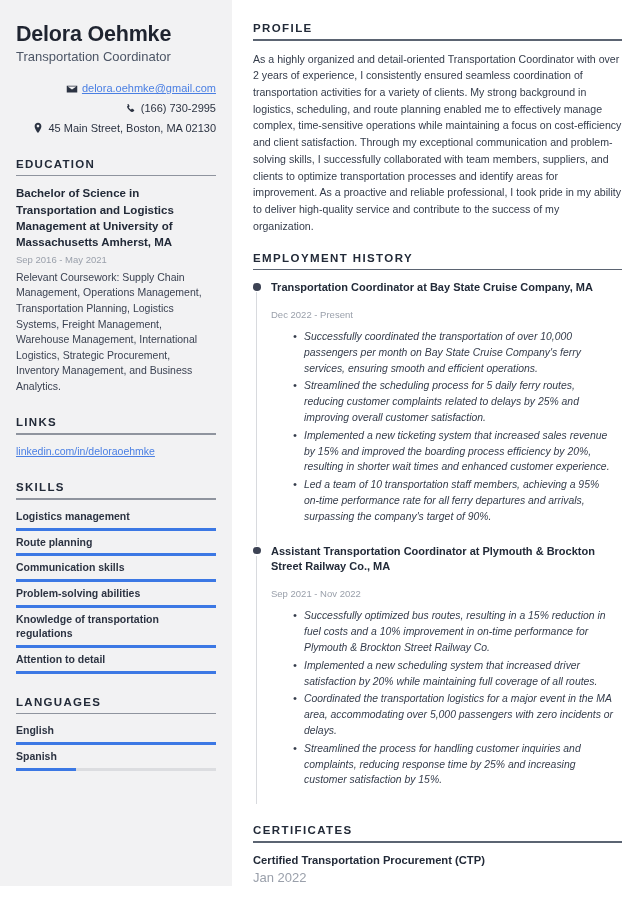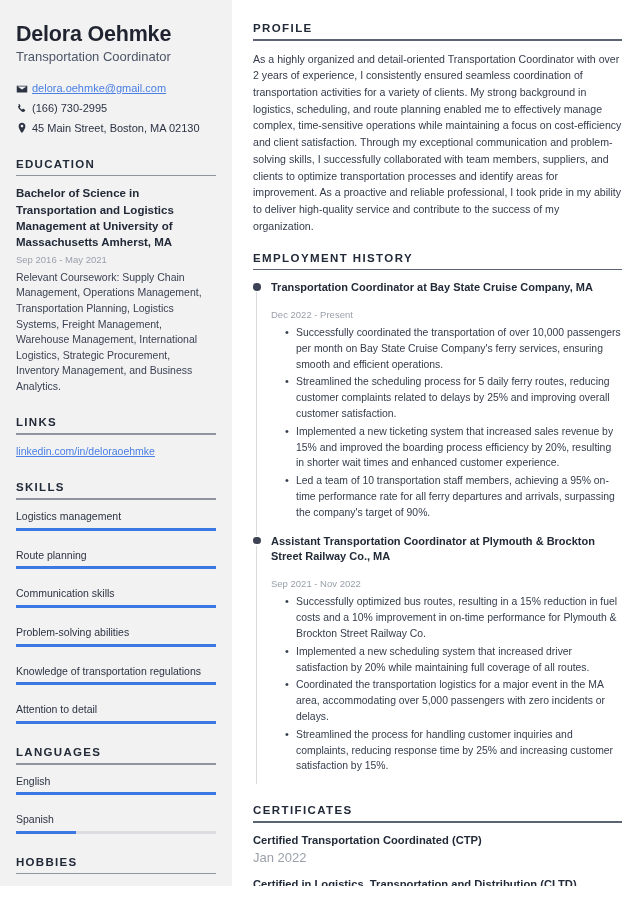--- a/index.html
+++ b/index.html
@@ -47,20 +47,21 @@
 
   .contact-list { margin-top: 17px; }
   .contact-row {
     display: flex;
     align-items: center;
     gap: 4px;
     margin-bottom: 5px;
     font-size: 11px;
     color: #2c3342;
     line-height: 1.35;
+    justify-content: flex-end;
   }
   .contact-row .ic {
     width: 12px;
     min-width: 12px;
     display: flex;
     justify-content: center;
     align-items: center;
     color: #2c3342;
   }
   .contact-row a {
@@ -105,21 +106,21 @@
   }
 
   .link-item {
     font-size: 10.5px;
     color: #4a7fe3;
     text-decoration: underline;
     display: block;
     line-height: 1.5;
   }
 
-  .skill-item { margin-bottom: 17px; }
+  .skill-item { margin-bottom: 4px; font-weight: bold; }
   .skill-label {
     font-size: 10.5px;
     color: #2c3342;
     line-height: 1.4;
     margin-bottom: 4px;
   }
   .bar-track {
     height: 3px;
     width: 100%;
     background: #dcdde0;
@@ -197,22 +198,23 @@
   }
   .job-date {
     font-size: 9.5px;
     color: #9aa0ab;
     margin-top: 12px;
     margin-bottom: 4px;
     line-height: 1.4;
   }
   ul.bullets {
     list-style: none;
-    margin: 0;
+    margin: 8px;
     padding: 0 0 0 14px;
+    font-style: italic;
   }
   ul.bullets li {
     position: relative;
     font-size: 10.4px;
     color: #343c4b;
     line-height: 1.52;
     padding-left: 11px;
     margin-bottom: 2px;
   }
   ul.bullets li:before {
@@ -350,24 +352,20 @@
           </div>
           <div class="skill-item">
             <div class="skill-label">Spanish</div>
             <div class="bar-track">
               <div class="bar-fill" style="width: 30%;"></div>
             </div>
           </div>
         </div>
     </section>
 
-    <section class="sec">
-      <div class="sec-title">HOBBIES</div>
-      <div class="sec-rule"></div>
-    </section>
 
   </aside>
 
   <main class="main">
 
     <section class="m-sec">
       <div class="m-sec-title">PROFILE</div>
       <div class="m-sec-rule"></div>
       <p class="profile-text">As a highly organized and detail-oriented Transportation Coordinator with over 2 years of experience, I consistently ensured seamless coordination of transportation activities for a variety of clients. My strong background in logistics, scheduling, and route planning enabled me to effectively manage complex, time-sensitive operations while maintaining a focus on cost-efficiency and client satisfaction. Through my exceptional communication and problem-solving skills, I successfully collaborated with team members, suppliers, and clients to optimize transportation processes and identify areas for improvement. As a proactive and reliable professional, I took pride in my ability to deliver high-quality service and contribute to the success of my organization.</p>
     </section>
@@ -397,21 +395,21 @@
             </ul>
           </div>
         </div>
     </section>
 
     <section class="m-sec">
       <div class="m-sec-title">CERTIFICATES</div>
       <div class="m-sec-rule"></div>
       <div id="certificates-list">
           <div class="cert-item">
-            <div class="cert-name">Certified Transportation Coordinated (CTP)</div>
+            <div class="cert-name">Certified Transportation Procurement (CTP)</div>
             <div class="cert-date">Jan 2022</div>
           </div>
           <div class="cert-item">
             <div class="cert-name">Certified in Logistics, Transportation and Distribution (CLTD)</div>
             <div class="cert-date">Aug 2020</div>
           </div>
         </div>
     </section>
 
     <section class="m-sec">

